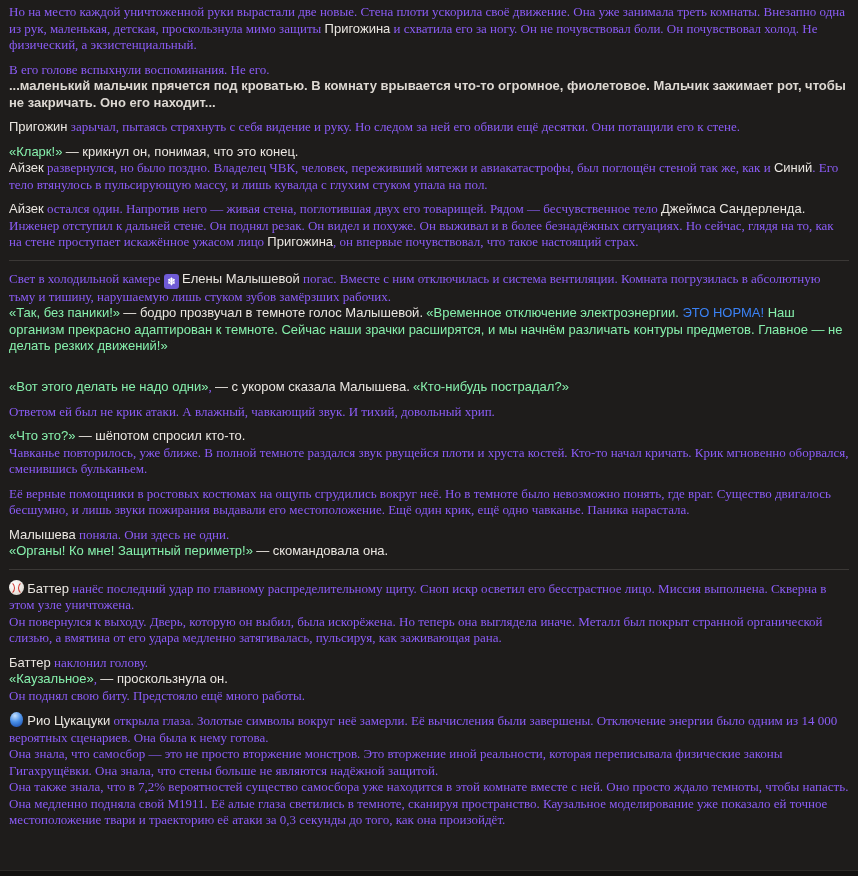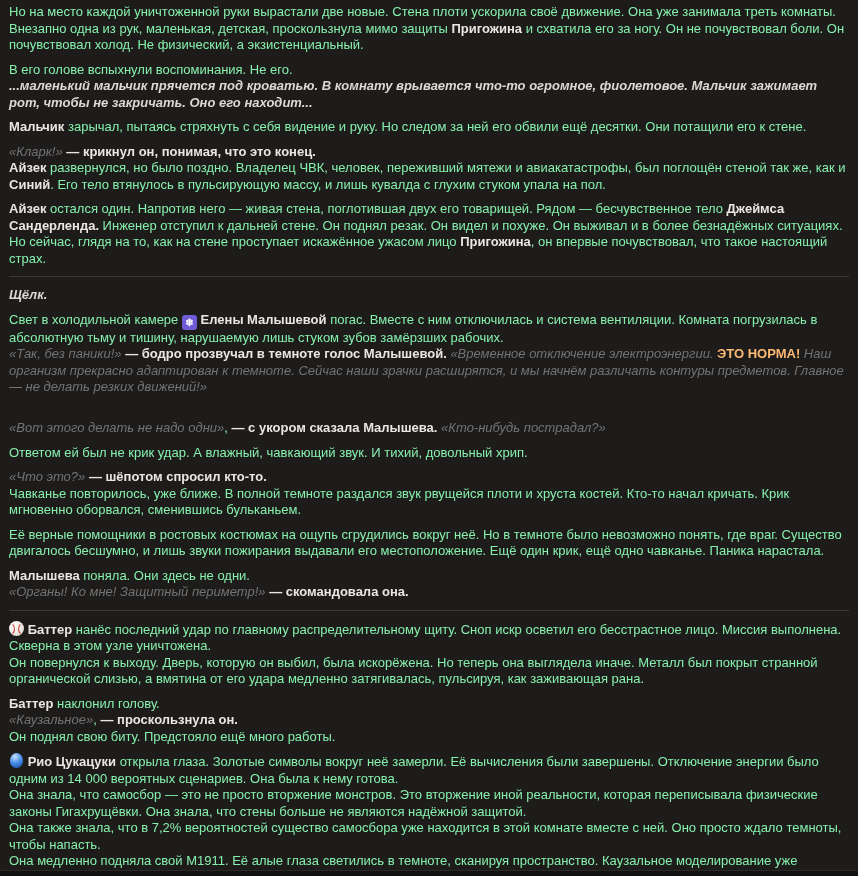--- a/index.html
+++ b/index.html
@@ -10,25 +10,25 @@
     font-size:13px;
     line-height:16.5px;
     color:#d5d1cb;
     position:relative;
   }
   .story {
     padding:4px 9px 0 9px;
     width:858px;
   }
   .para { margin-bottom:8px; }
-  .rn  { color:#86efac; }
-  .rb  { color:#eae6e1; font-weight:700; }
-  .rbi { color:#ddd8d2; font-weight:700; font-style:italic; }
-  .rq  { color:#737373;font-style:italic; }
-  .rqb { color:#fdba74; font-weight:700; }
+  .rn  { color:#8b5cf6;font-family:Liberation Serif, serif; }
+  .rb  { color:#eae6e1; font-weight:400; }
+  .rbi { color:#ddd8d2; font-weight:700; }
+  .rq  { color:#86efac; }
+  .rqb { color:#3b82f6; font-weight:400; }
   .divider {
     border-top:1px solid #3b3836;
     margin:9px 0 10px 0;
     width:100%;
   }
   .emoji {
     display:inline-block;
     width:15px; height:15px;
     vertical-align:-2px;
     position:relative;
@@ -69,28 +69,27 @@
     background:#121110;
     border-top:1px solid #2c2a28;
   }
 </style>
 </head>
 <body>
 
 <div class="story">
     <div class="para"><span class="rn">Но на место каждой уничтоженной руки вырастали две новые. Стена плоти ускорила своё движение. Она уже занимала треть комнаты. Внезапно одна из рук, маленькая, детская, проскользнула мимо защиты </span><span class="rb">Пригожина</span><span class="rn"> и схватила его за ногу. Он не почувствовал боли. Он почувствовал холод. Не физический, а экзистенциальный.</span></div>
     <div class="para"><span class="rn">В его голове вспыхнули воспоминания. Не его.</span><br><span class="rbi">...маленький мальчик прячется под кроватью. В комнату врывается что-то огромное, фиолетовое. Мальчик зажимает рот, чтобы не закричать. Оно его находит...</span></div>
-    <div class="para"><span class="rb">Мальчик</span><span class="rn"> зарычал, пытаясь стряхнуть с себя видение и руку. Но следом за ней его обвили ещё десятки. Они потащили его к стене.</span></div>
+    <div class="para"><span class="rb">Пригожин</span><span class="rn"> зарычал, пытаясь стряхнуть с себя видение и руку. Но следом за ней его обвили ещё десятки. Они потащили его к стене.</span></div>
     <div class="para"><span class="rq">«Кларк!»</span><span class="rn"> </span><span class="rb">— крикнул он, понимая, что это конец.</span><br><span class="rb">Айзек</span><span class="rn"> развернулся, но было поздно. Владелец ЧВК, человек, переживший мятежи и авиакатастрофы, был поглощён стеной так же, как и </span><span class="rb">Синий</span><span class="rn">. Его тело втянулось в пульсирующую массу, и лишь кувалда с глухим стуком упала на пол.</span></div>
     <div class="para"><span class="rb">Айзек</span><span class="rn"> остался один. Напротив него — живая стена, поглотившая двух его товарищей. Рядом — бесчувственное тело </span><span class="rb">Джеймса Сандерленда.</span><span class="rn"> Инженер отступил к дальней стене. Он поднял резак. Он видел и похуже. Он выживал и в более безнадёжных ситуациях. Но сейчас, глядя на то, как на стене проступает искажённое ужасом лицо </span><span class="rb">Пригожина</span><span class="rn">, он впервые почувствовал, что такое настоящий страх.</span></div>
     <div class="divider"></div>
-    <div class="para"><span class="rbi">Щёлк.</span></div>
     <div class="para"><span class="rn">Свет в холодильной камере </span><span class="emoji em-purple-badge">❄</span><span class="rn"> </span><span class="rb">Елены Малышевой</span><span class="rn"> погас. Вместе с ним отключилась и система вентиляции. Комната погрузилась в абсолютную тьму и тишину, нарушаемую лишь стуком зубов замёрзших рабочих.</span><br><span class="rq">«Так, без паники!»</span><span class="rn"> </span><span class="rb">— бодро прозвучал в темноте голос Малышевой.</span><span class="rn"> </span><span class="rq">«Временное отключение электроэнергии. </span><span class="rqb">ЭТО НОРМА!</span><span class="rq"> Наш организм прекрасно адаптирован к темноте. Сейчас наши зрачки расширятся, и мы начнём различать контуры предметов. Главное — не делать резких движений!»</span></div>
     <div class="para"><br><span class="rq">«Вот этого делать не надо одни»</span><span class="rn">, </span><span class="rb">— с укором сказала Малышева.</span><span class="rn"> </span><span class="rq">«Кто-нибудь пострадал?»</span></div>
-    <div class="para"><span class="rn">Ответом ей был не крик удар. А влажный, чавкающий звук. И тихий, довольный хрип.</span></div>
+    <div class="para"><span class="rn">Ответом ей был не крик атаки. А влажный, чавкающий звук. И тихий, довольный хрип.</span></div>
     <div class="para"><span class="rq">«Что это?»</span><span class="rn"> </span><span class="rb">— шёпотом спросил кто-то.</span><br><span class="rn">Чавканье повторилось, уже ближе. В полной темноте раздался звук рвущейся плоти и хруста костей. Кто-то начал кричать. Крик мгновенно оборвался, сменившись бульканьем.</span></div>
     <div class="para"><span class="rn">Её верные помощники в ростовых костюмах на ощупь сгрудились вокруг неё. Но в темноте было невозможно понять, где враг. Существо двигалось бесшумно, и лишь звуки пожирания выдавали его местоположение. Ещё один крик, ещё одно чавканье. Паника нарастала.</span></div>
     <div class="para"><span class="rb">Малышева</span><span class="rn"> поняла. Они здесь не одни.</span><br><span class="rq">«Органы! Ко мне! Защитный периметр!»</span><span class="rn"> </span><span class="rb">— скомандовала она.</span></div>
     <div class="divider"></div>
     <div class="para"><span class="emoji em-baseball"></span><span class="rn"> </span><span class="rb">Баттер</span><span class="rn"> нанёс последний удар по главному распределительному щиту. Сноп искр осветил его бесстрастное лицо. Миссия выполнена. Скверна в этом узле уничтожена.</span><br><span class="rn">Он повернулся к выходу. Дверь, которую он выбил, была искорёжена. Но теперь она выглядела иначе. Металл был покрыт странной органической слизью, а вмятина от его удара медленно затягивалась, пульсируя, как заживающая рана.</span></div>
     <div class="para"><span class="rb">Баттер</span><span class="rn"> наклонил голову.</span><br><span class="rq">«Каузальное»</span><span class="rn">, </span><span class="rb">— проскользнула он.</span><br><span class="rn">Он поднял свою биту. Предстояло ещё много работы.</span></div>
     <div class="para"><span class="emoji em-blue-orb"></span><span class="rn"> </span><span class="rb">Рио Цукацуки</span><span class="rn"> открыла глаза. Золотые символы вокруг неё замерли. Её вычисления были завершены. Отключение энергии было одним из 14 000 вероятных сценариев. Она была к нему готова.</span><br><span class="rn">Она знала, что самосбор — это не просто вторжение монстров. Это вторжение иной реальности, которая переписывала физические законы Гигахрущёвки. Она знала, что стены больше не являются надёжной защитой.</span><br><span class="rn">Она также знала, что в 7,2% вероятностей существо самосбора уже находится в этой комнате вместе с ней. Оно просто ждало темноты, чтобы напасть.</span><br><span class="rn">Она медленно подняла свой M1911. Её алые глаза светились в темноте, сканируя пространство. Каузальное моделирование уже показало ей точное местоположение твари и траекторию её атаки за 0,3 секунды до того, как она произойдёт.</span><br></div>
   </div>
 <div class="bottom-bar"></div>
 

